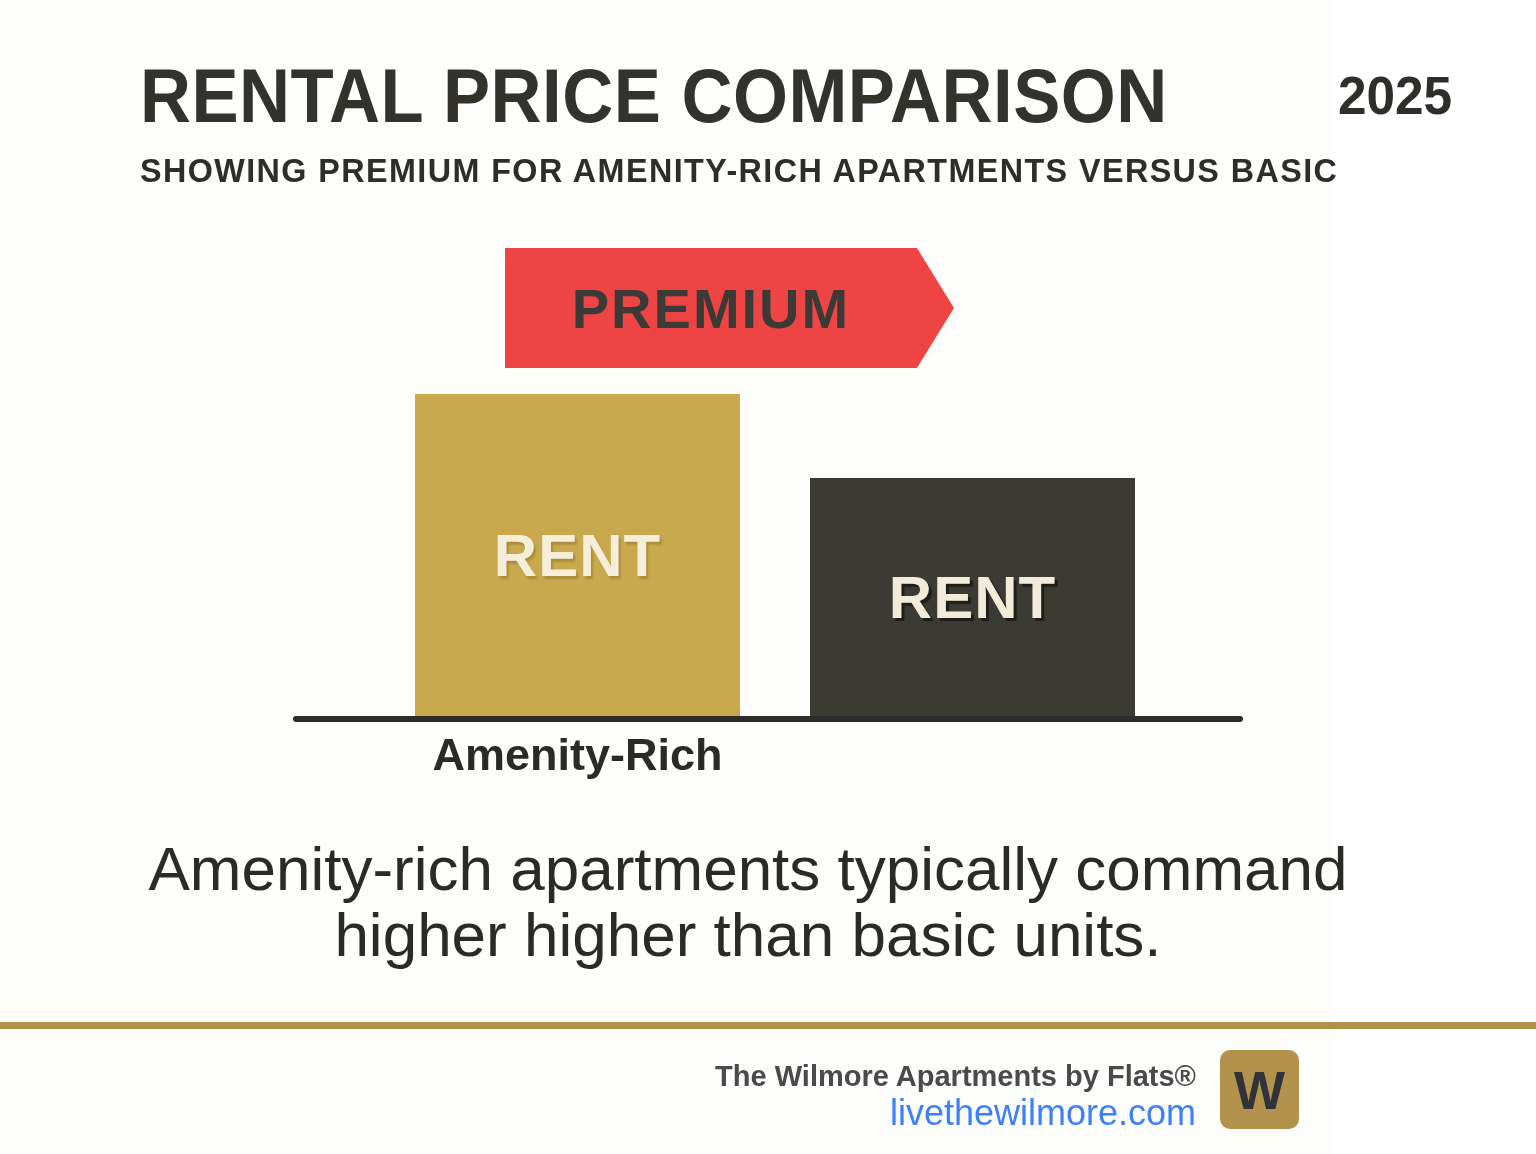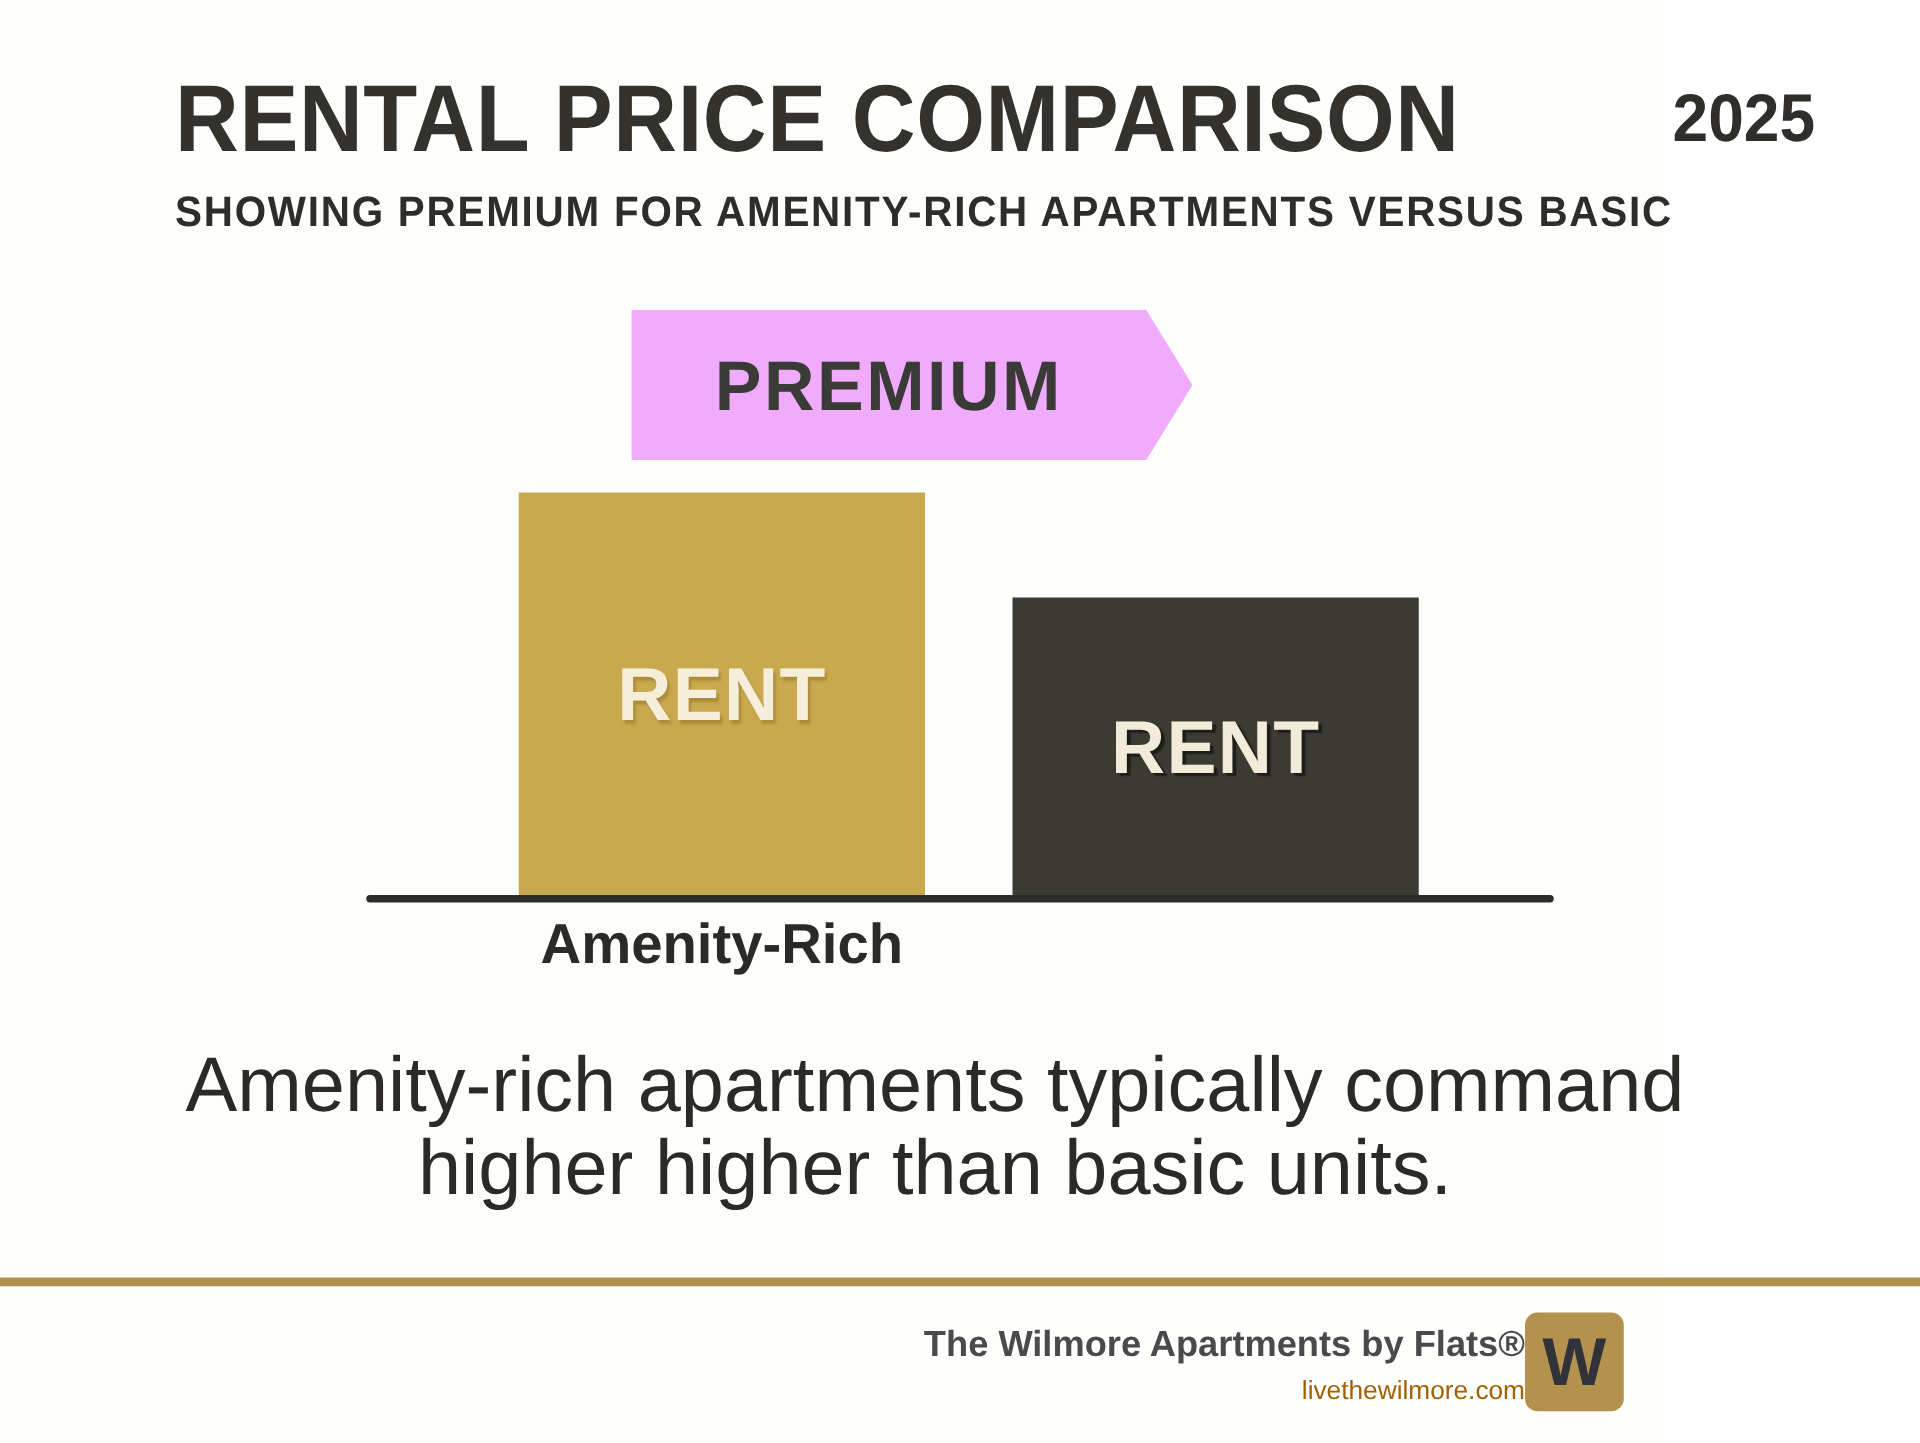--- a/index.html
+++ b/index.html
@@ -55,21 +55,21 @@
     transform-origin: left top;
     white-space: nowrap;
   }
   
   .premium-arrow {
     position: absolute;
     left: 505px;
     top: 248px;
     width: 449px;
     height: 120px;
-    background: #f0abfc;
+    background: #ef4444;
     clip-path: polygon(0 0, 412px 0, 100% 50%, 412px 100%, 0 100%);
     display: flex;
     align-items: center;
     justify-content: center;
     padding-right: 37px;
     box-sizing: border-box;
   }
   .premium-label {
     font-size: 56px;
     font-weight: bold;
@@ -141,35 +141,36 @@
     width: 1536px;
     height: 7px;
     background: #b2914a;
   }
   .footer {
     position: absolute;
     top: 1050px;
     right: 33px;
     display: flex;
     align-items: flex-start;
+    gap: 24px;
   }
   .footer-text {
     text-align: right;
     margin-top: 8px;
   }
   .footer-brand {
     font-size: 29px;
     line-height: 36px;
     font-weight: bold;
     color: #4a4a4a;
   }
   .footer-url {
-    font-size: 21px;
+    font-size: 36px;
     line-height: 34px;
-    color: #a16207;
+    color: #3b82f6;
     margin-top: 2px;
   }
   .footer-logo {
     width: 79px;
     height: 79px;
     background: #b2924c;
     border-radius: 10px;
     display: flex;
     align-items: center;
     justify-content: center;

